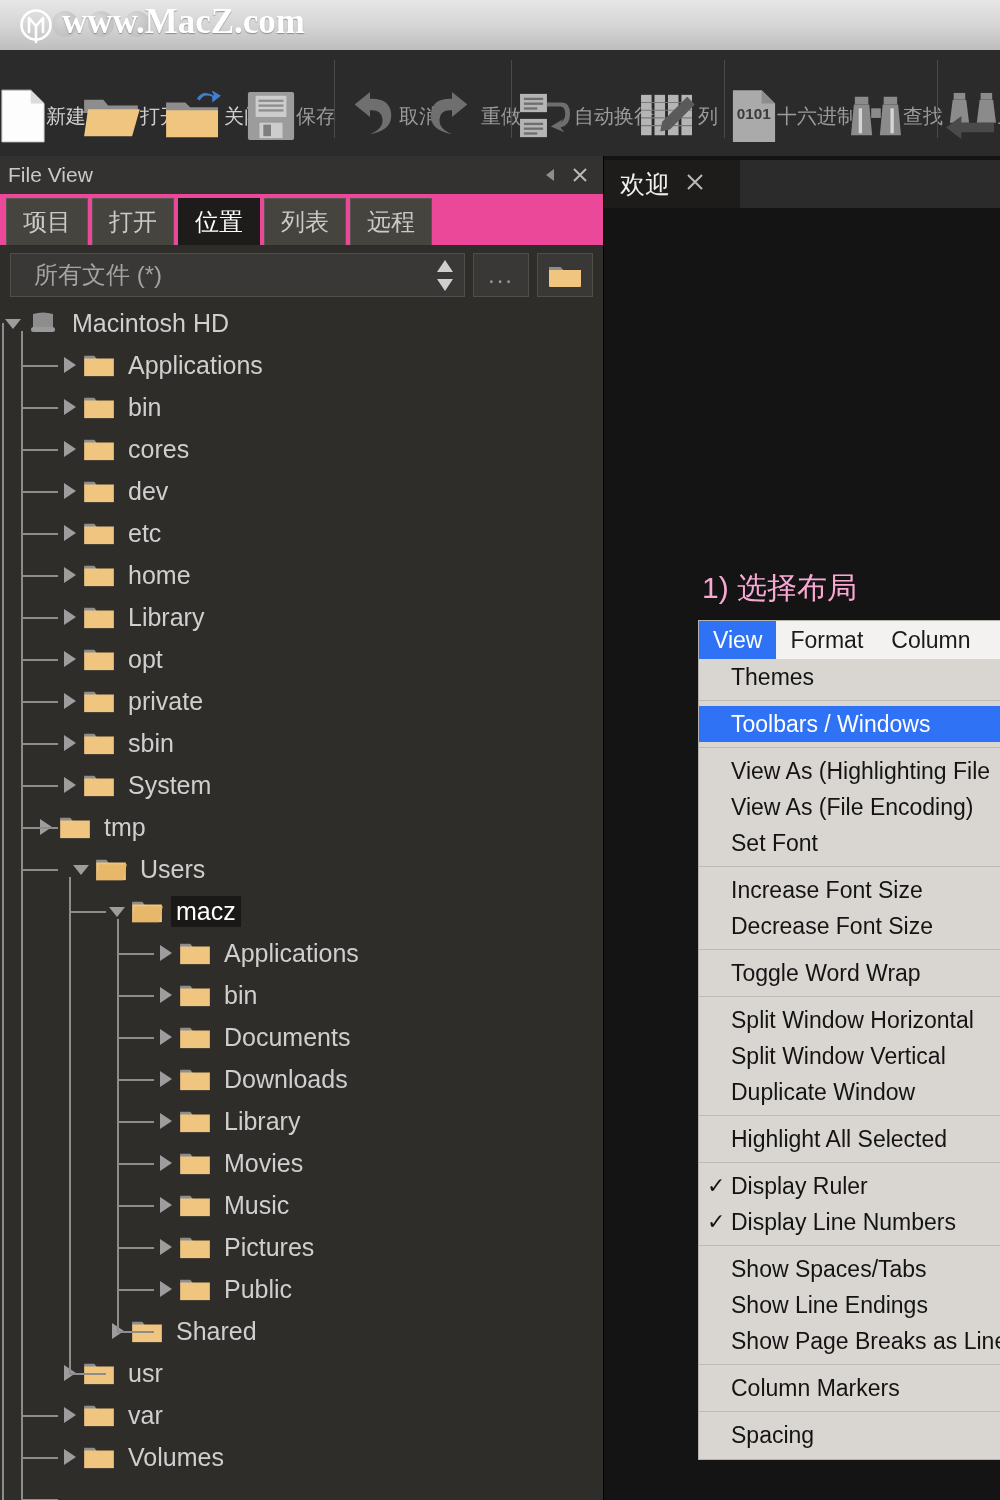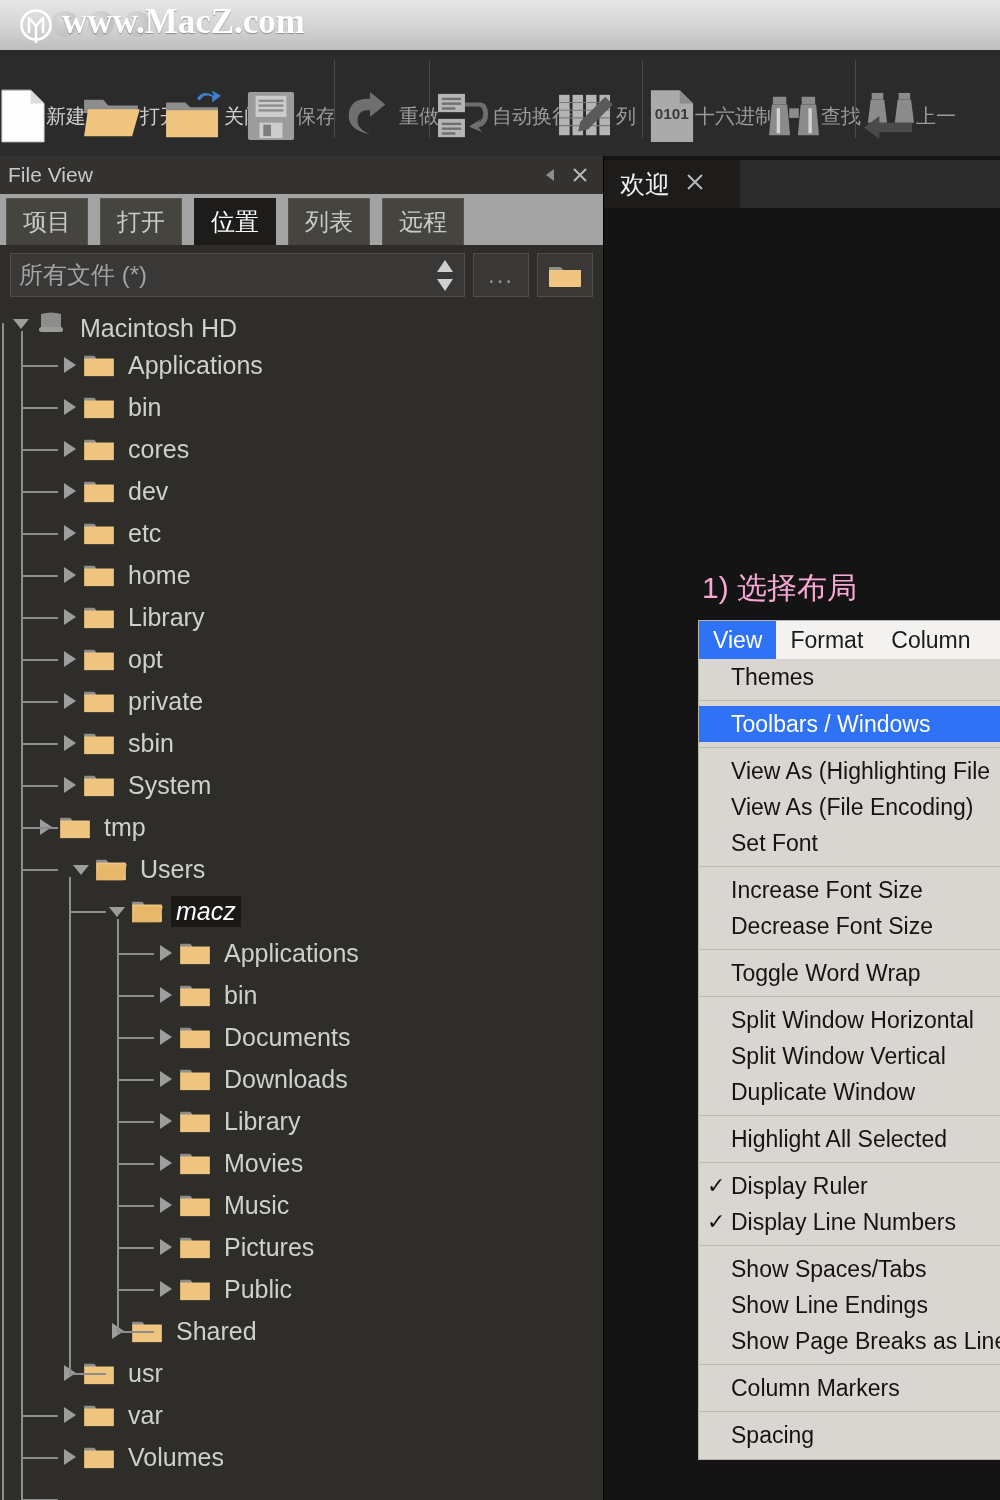--- a/index.html
+++ b/index.html
@@ -43,42 +43,42 @@
   
   .dock{
     position:absolute; left:0; top:156px; width:604px; height:1344px;
     background:#2e2d2a; border-right:1px solid #000;
   }
   .dock-head{ height:38px; background:#333230; display:flex; align-items:center;
               padding:0 8px; }
   .dock-title{ font-size:21px; color:#c8c8c8; flex:1; }
   .dock-btn{ width:30px; height:28px; display:flex; align-items:center; justify-content:center; }
 
-  .tabs{ display:flex; gap:12px; padding:4px 6px 0 6px; background:#a3a3a3; }
+  .tabs{ display:flex; gap:4px; padding:4px 6px 0 6px; background:#ec4899; }
   .tab{ padding:7px 16px; font-size:24px; color:#c9c9c9; background:#45443f;
         border:1px solid #56554f; border-bottom:none; }
   .tab.sel{ background:#1d1c1a; color:#ffffff; border-color:#1d1c1a; }
 
   .filterbar{ display:flex; gap:8px; padding:8px 10px 10px 10px; align-items:center; }
   .combo{ flex:1; height:44px; background:#393836; border:1px solid #4f4e4a;
           display:flex; align-items:center; padding:0 8px; position:relative; }
-  .combo span{ font-size:24px; color:#a3a3a3; }
+  .combo span{ font-size:24px; color:#a3a3a3;margin-left:15px; }
   .spin{ position:absolute; right:10px; top:6px; display:flex; flex-direction:column;
          gap:3px; }
   .dotsbtn{ width:56px; height:44px; background:#393836; border:1px solid #4f4e4a;
             color:#9a9a9a; font-size:24px; display:flex; align-items:center;
             justify-content:center; letter-spacing:2px; }
   .foldbtn{ width:56px; height:44px; background:#393836; border:1px solid #4f4e4a;
             display:flex; align-items:center; justify-content:center; }
 
   
   .tree{ position:absolute; left:0; top:146px; width:604px; height:1198px; overflow:hidden; }
   .row{ height:42px; display:flex; align-items:center; position:relative; }
   .row .label{ font-size:25px; color:#cfcfcf; white-space:nowrap; padding:1px 5px; }
-  .row.sel .label{ background:#1a1917; color:#ffffff;font-style:italic; }
+  .row.sel .label{ background:#1a1917; color:#ffffff; }
   .tw{ width:26px; height:42px; display:flex; align-items:center; justify-content:center; }
   .ficon{ width:34px; height:42px; display:flex; align-items:center; justify-content:center;
           margin-right:7px; }
   
   .vline{ position:absolute; width:2px; background:#8d8d8d; }
   .hline{ position:absolute; height:2px; background:#8d8d8d; }
 
   
   .right{ position:absolute; left:604px; top:160px; width:396px; height:1344px;
           background:#141414; }
@@ -163,20 +163,28 @@
           <rect x="14" y="34" width="24" height="16" fill="#cdcdcd"></rect>
           <rect x="18" y="36" width="8" height="12" fill="#7e7e7e"></rect>
         </svg>
       </div>
       <div class="tb-lab ">保存</div>
     </div>
     <div class="tb-sep"></div>
     <div class="tb-item">
       <div class="tb-ico">
         <svg viewBox="0 0 60 50" width="58" height="48">
+          <path d="M30 44 q24 -4 22 -22 q-2 -16 -22 -15 l0 -7 l-16 13 l16 13 l0 -7 q12 -1 13 9 q1 10 -13 16 Z" fill="#6f6f6f"></path>
+        </svg>
+      </div>
+      <div class="tb-lab ">取消</div>
+    </div>
+    <div class="tb-item">
+      <div class="tb-ico">
+        <svg viewBox="0 0 60 50" width="58" height="48">
           <path d="M30 44 q-24 -4 -22 -22 q2 -16 22 -15 l0 -7 l16 13 l-16 13 l0 -7 q-12 -1 -13 9 q-1 10 13 16 Z" fill="#6f6f6f"></path>
         </svg>
       </div>
       <div class="tb-lab ">重做</div>
     </div>
     <div class="tb-sep"></div>
     <div class="tb-item tb-wide">
       <div class="tb-ico">
         <svg viewBox="0 0 58 52" width="56" height="50">
           <rect x="2" y="3" width="28" height="19" fill="#b5b5b5"></rect>
@@ -294,21 +302,21 @@
     <div class="dotsbtn">...</div>
     <div class="foldbtn">
       <svg width="34" height="28" viewBox="0 0 34 28">
         <path d="M1 6 h11 l3 3 h18 v16 a1 1 0 0 1 -1 1 H2 a1 1 0 0 1 -1 -1 Z" fill="#efc57f"></path>
         <path d="M1 6 h11 l3 3 H1 Z" fill="#8d8d8d"></path>
       </svg>
     </div>
   </div>
 
   <div class="tree" id="tree">
-      <div class="row" style="padding-left: 8px; align-items: flex-end;">
+      <div class="row" style="">
         <div class="tw">
           <svg width="22" height="22" viewBox="0 0 22 22">
             <path d="M3 7 L19 7 L11 17 Z" fill="#9d9d9d"></path>
           </svg>
         </div>
         <div class="ficon">
           <svg width="30" height="26" viewBox="0 0 30 26">
             <path d="M5 4 q10 -3 20 0 v13 q-10 3 -20 0 Z" fill="#8d8d8d"></path>
             <rect x="3" y="17" width="24" height="5" rx="2.5" fill="#9a9a9a"></rect>
           </svg>

